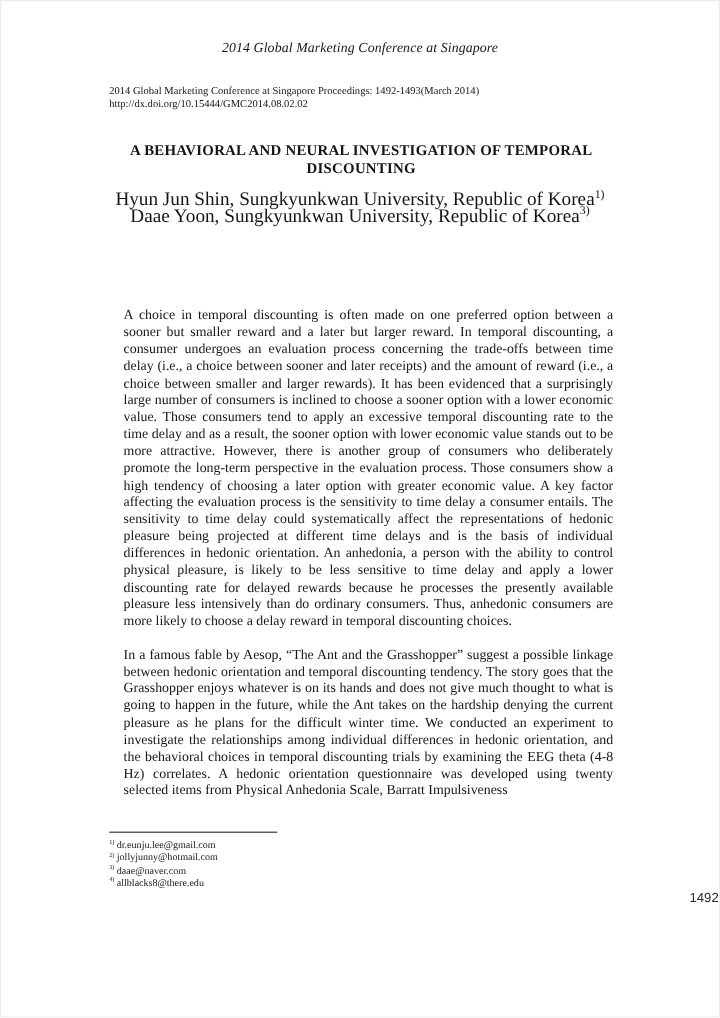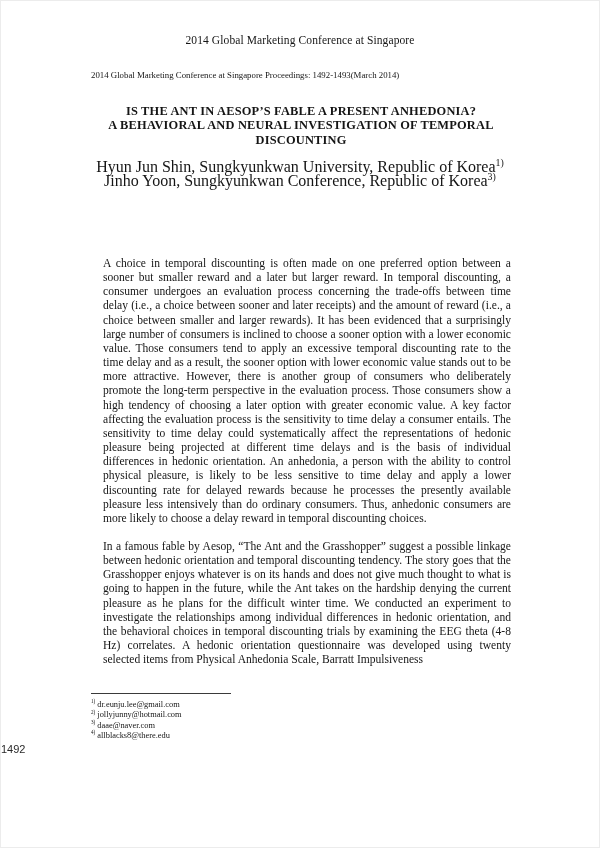--- a/index.html
+++ b/index.html
@@ -17,20 +17,21 @@
     font-family: "Liberation Serif", serif;
     color: #151515;
     overflow: hidden;
   }
   .running-head {
     position: absolute;
     top: 33px;
     left: 0;
     width: 100%;
     text-align: center;
+    font-style: italic;
     font-size: 11.5px;
     letter-spacing: 0.1px;
   }
   .citation {
     position: absolute;
     top: 69px;
     left: 90px;
     width: 430px;
     font-size: 8.8px;
     line-height: 11.4px;
@@ -100,46 +101,47 @@
     line-height: 10.4px;
   }
   .footnotes sup.fnmark {
     margin-right: 2px;
   }
   .page-number {
     position: absolute;
     top: 742px;
     left: 0;
     width: 100%;
-    text-align: left;
+    text-align: right;
     font-family: "Liberation Sans", sans-serif;
     font-size: 11px;
     color: #2a2a2a;
   }
 </style>
 </head>
 <body>
 
 <div class="page">
 
   <div class="running-head">2014 Global Marketing Conference at Singapore</div>
 
   <div class="citation">
     <div>2014 Global Marketing Conference at Singapore Proceedings: 1492-1493(March 2014)</div>
+    <div>http://dx.doi.org/10.15444/GMC2014.08.02.02</div>
   </div>
 
   <h1 class="title">
-    <span>IS THE ANT IN AESOP’S FABLE A PRESENT ANHEDONIA?</span><br>
+    <br>
     <span>A BEHAVIORAL AND NEURAL INVESTIGATION OF TEMPORAL</span><br>
     <span>DISCOUNTING</span>
   </h1>
 
   <div class="authors">
     <div><span>Hyun Jun Shin, Sungkyunkwan University, Republic of Korea</span><sup class="fnmark">1)</sup></div>
-    <div><span>Jinho Yoon, Sungkyunkwan Conference, Republic of Korea</span><sup class="fnmark">3)</sup></div>
+    <div><span>Daae Yoon, Sungkyunkwan University, Republic of Korea</span><sup class="fnmark">3)</sup></div>
   </div>
 
 
   <div class="body-text">
     <p>A choice in temporal discounting is often made on one preferred option between a sooner but smaller reward and a later but larger reward. In temporal discounting, a consumer undergoes an evaluation process concerning the trade-offs between time delay (i.e., a choice between sooner and later receipts) and the amount of reward (i.e., a choice between smaller and larger rewards). It has been evidenced that a surprisingly large number of consumers is inclined to choose a sooner option with a lower economic value. Those consumers tend to apply an excessive temporal discounting rate to the time delay and as a result, the sooner option with lower economic value stands out to be more attractive. However, there is another group of consumers who deliberately promote the long-term perspective in the evaluation process. Those consumers show a high tendency of choosing a later option with greater economic value. A key factor affecting the evaluation process is the sensitivity to time delay a consumer entails. The sensitivity to time delay could systematically affect the representations of hedonic pleasure being projected at different time delays and is the basis of individual differences in hedonic orientation. An anhedonia, a person with the ability to control physical pleasure, is likely to be less sensitive to time delay and apply a lower discounting rate for delayed rewards because he processes the presently available pleasure less intensively than do ordinary consumers. Thus, anhedonic consumers are more likely to choose a delay reward in temporal discounting choices.</p>
     <p>In a famous fable by Aesop, “The Ant and the Grasshopper” suggest a possible linkage between hedonic orientation and temporal discounting tendency. The story goes that the Grasshopper enjoys whatever is on its hands and does not give much thought to what is going to happen in the future, while the Ant takes on the hardship denying the current pleasure as he plans for the difficult winter time. We conducted an experiment to investigate the relationships among individual differences in hedonic orientation, and the behavioral choices in temporal discounting trials by examining the EEG theta (4-8 Hz) correlates. A hedonic orientation questionnaire was developed using twenty selected items from Physical Anhedonia Scale, Barratt Impulsiveness</p>
   </div>
 
   <div class="fn-rule"></div>
 

